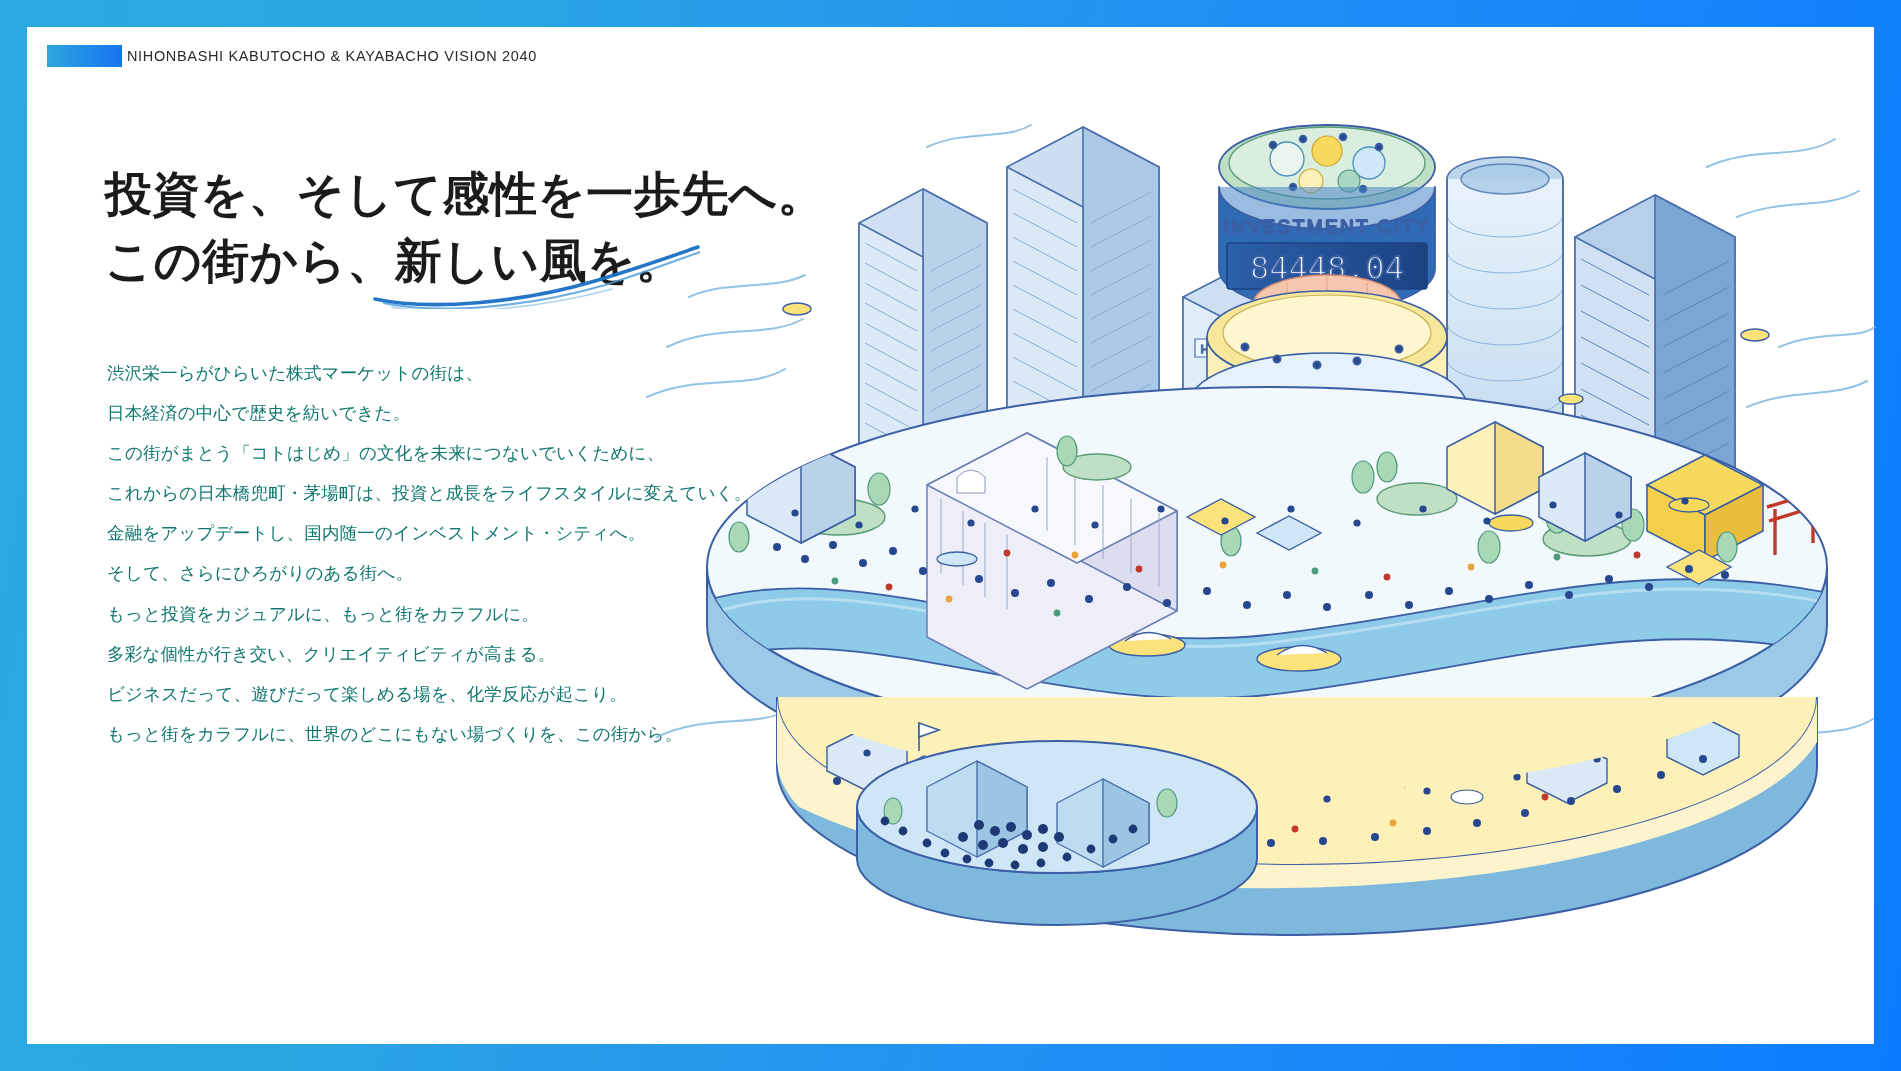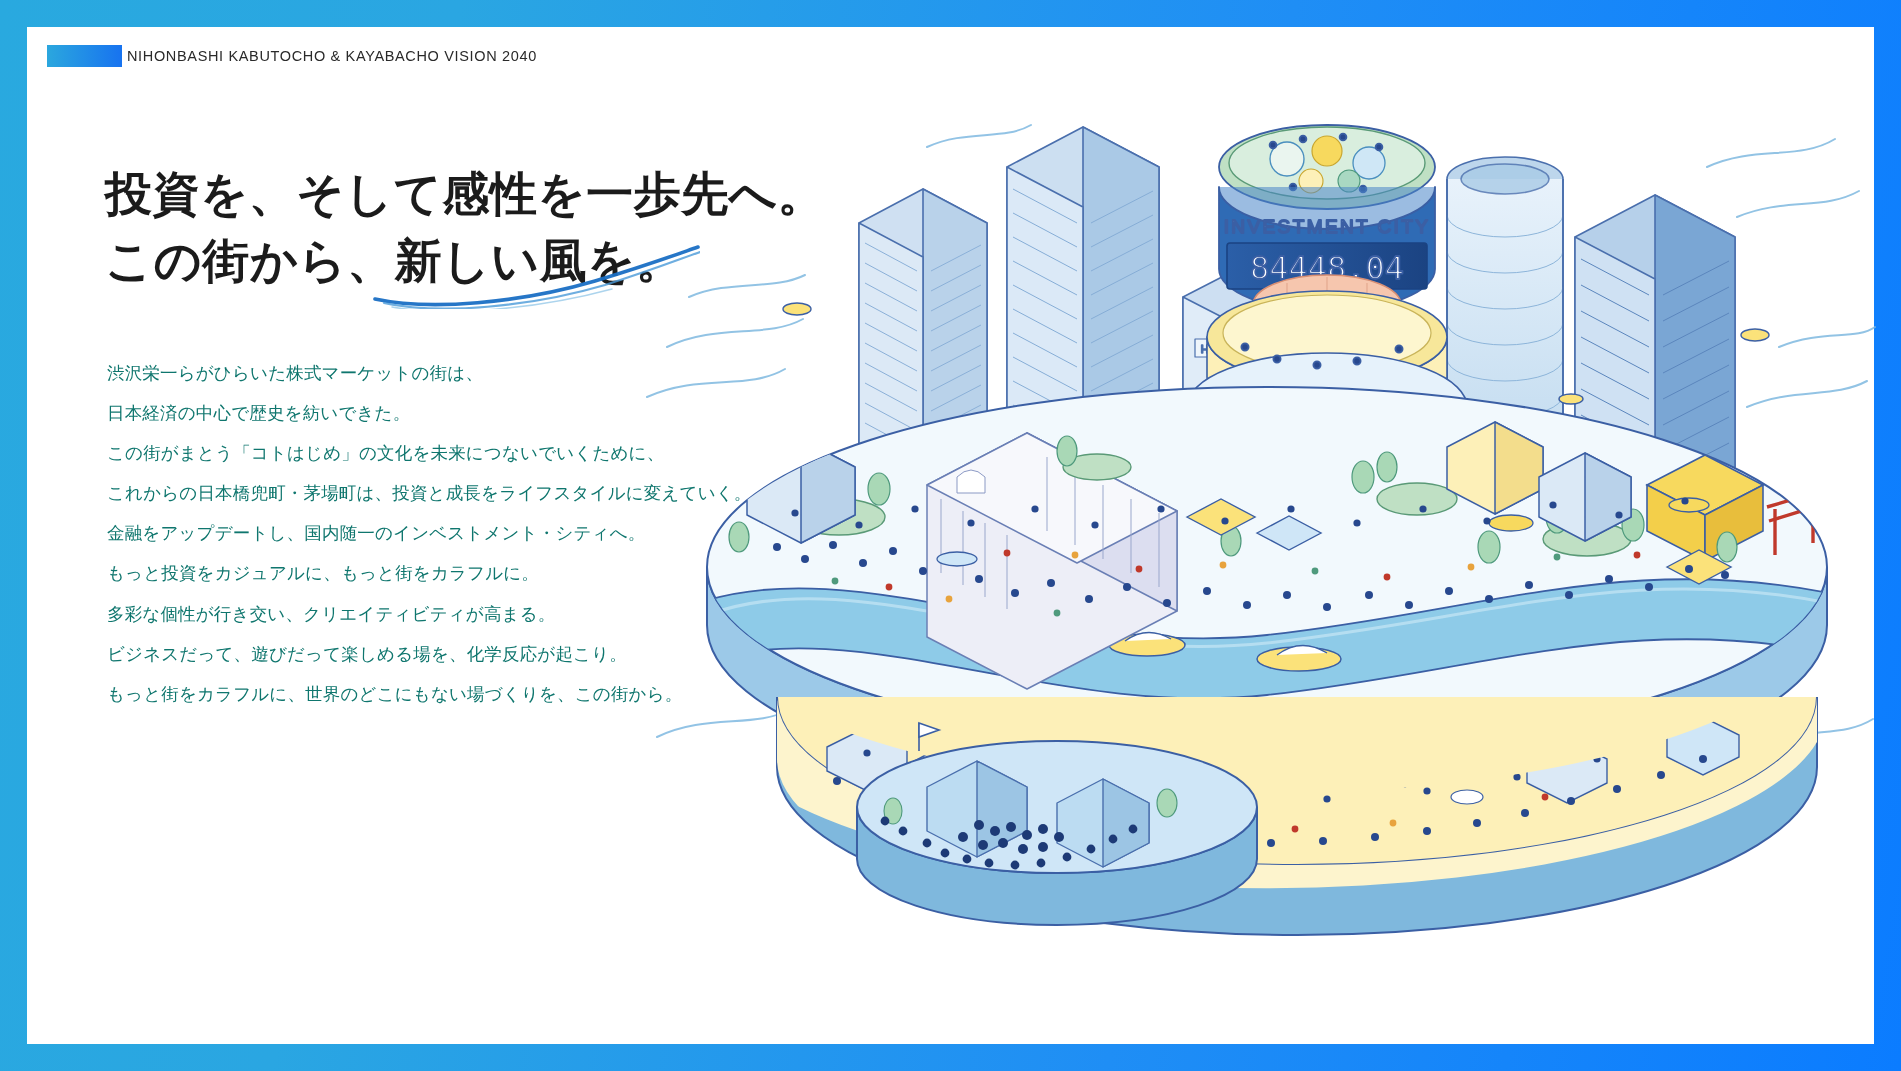--- a/index.html
+++ b/index.html
@@ -91,20 +91,21 @@
         <path d="M22 70 C78 80 168 72 242 52" fill="none" stroke="#89c2e6" stroke-width="1.5" stroke-linecap="round" opacity="0.7"></path>
       </svg>
     </div>
 
     <div class="body-copy">
       <div class="body-line">渋沢栄一らがひらいた株式マーケットの街は、</div>
       <div class="body-line">日本経済の中心で歴史を紡いできた。</div>
       <div class="body-line">この街がまとう「コトはじめ」の文化を未来につないでいくために、</div>
       <div class="body-line">これからの日本橋兜町・茅場町は、投資と成長をライフスタイルに変えていく。</div>
       <div class="body-line">金融をアップデートし、国内随一のインベストメント・シティへ。</div>
+      <div class="body-line">そして、さらにひろがりのある街へ。</div>
       <div class="body-line">もっと投資をカジュアルに、もっと街をカラフルに。</div>
       <div class="body-line">多彩な個性が行き交い、クリエイティビティが高まる。</div>
       <div class="body-line">ビジネスだって、遊びだって楽しめる場を、化学反応が起こり。</div>
       <div class="body-line">もっと街をカラフルに、世界のどこにもない場づくりを、この街から。</div>
     </div>
 
     <div class="illustration">
       <svg class="illu-svg" viewBox="0 0 1250 980" preserveAspectRatio="xMidYMid meet">
         <defs>
           <clipPath id="discTopClip">

